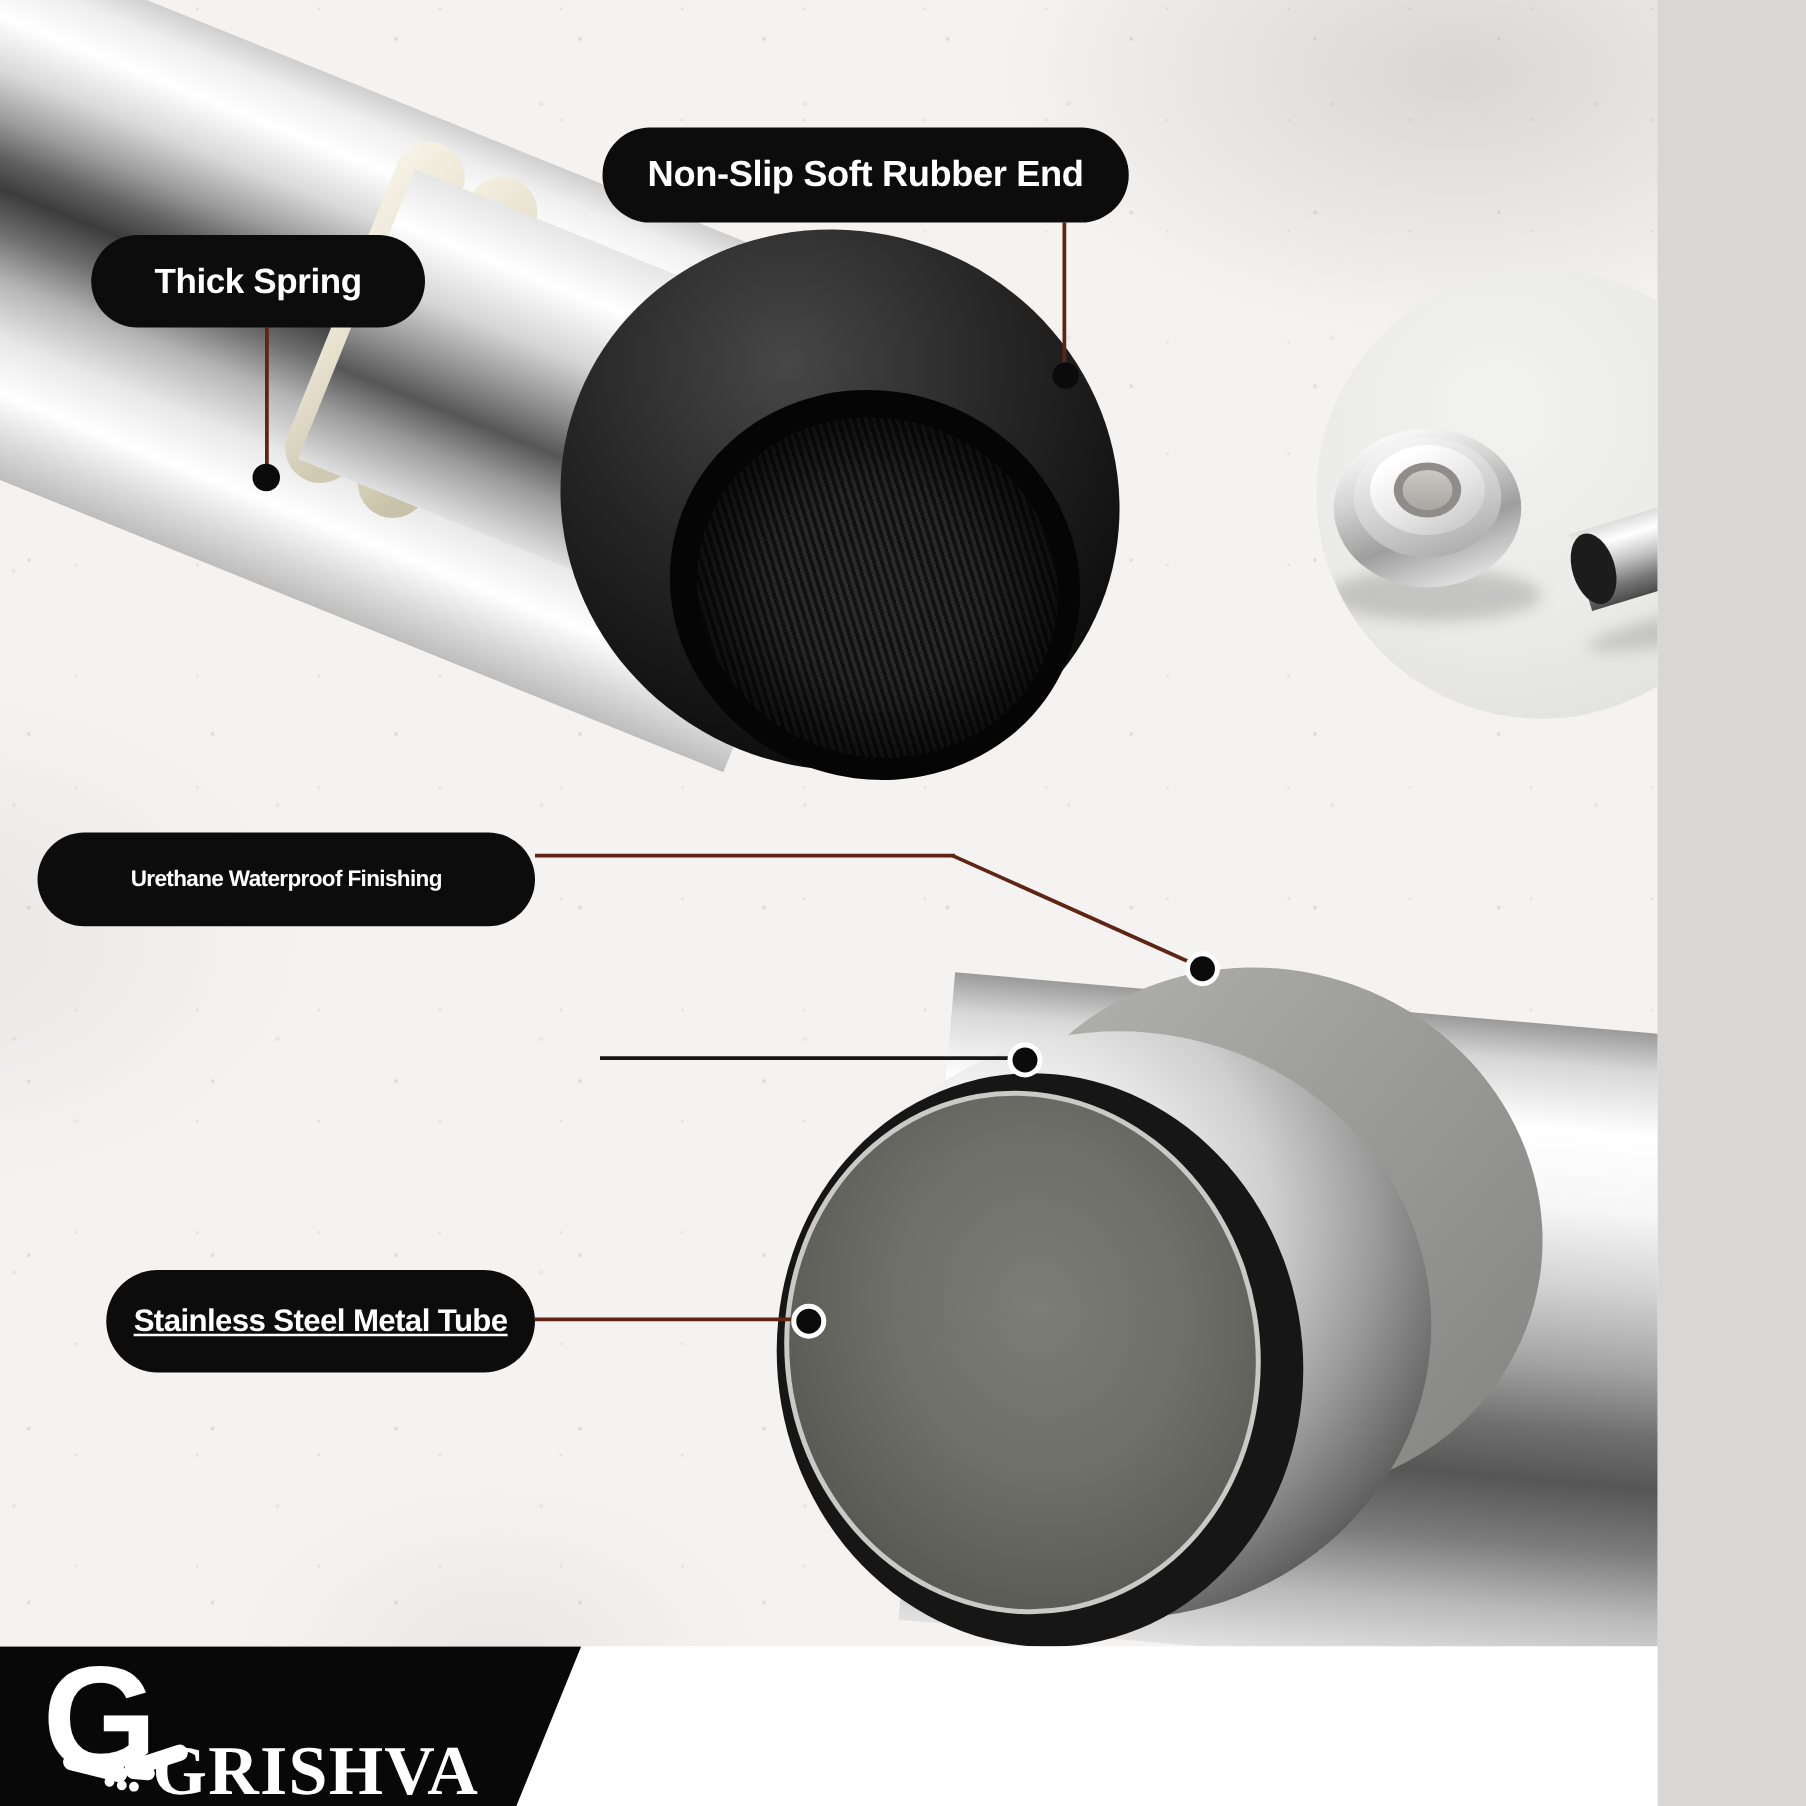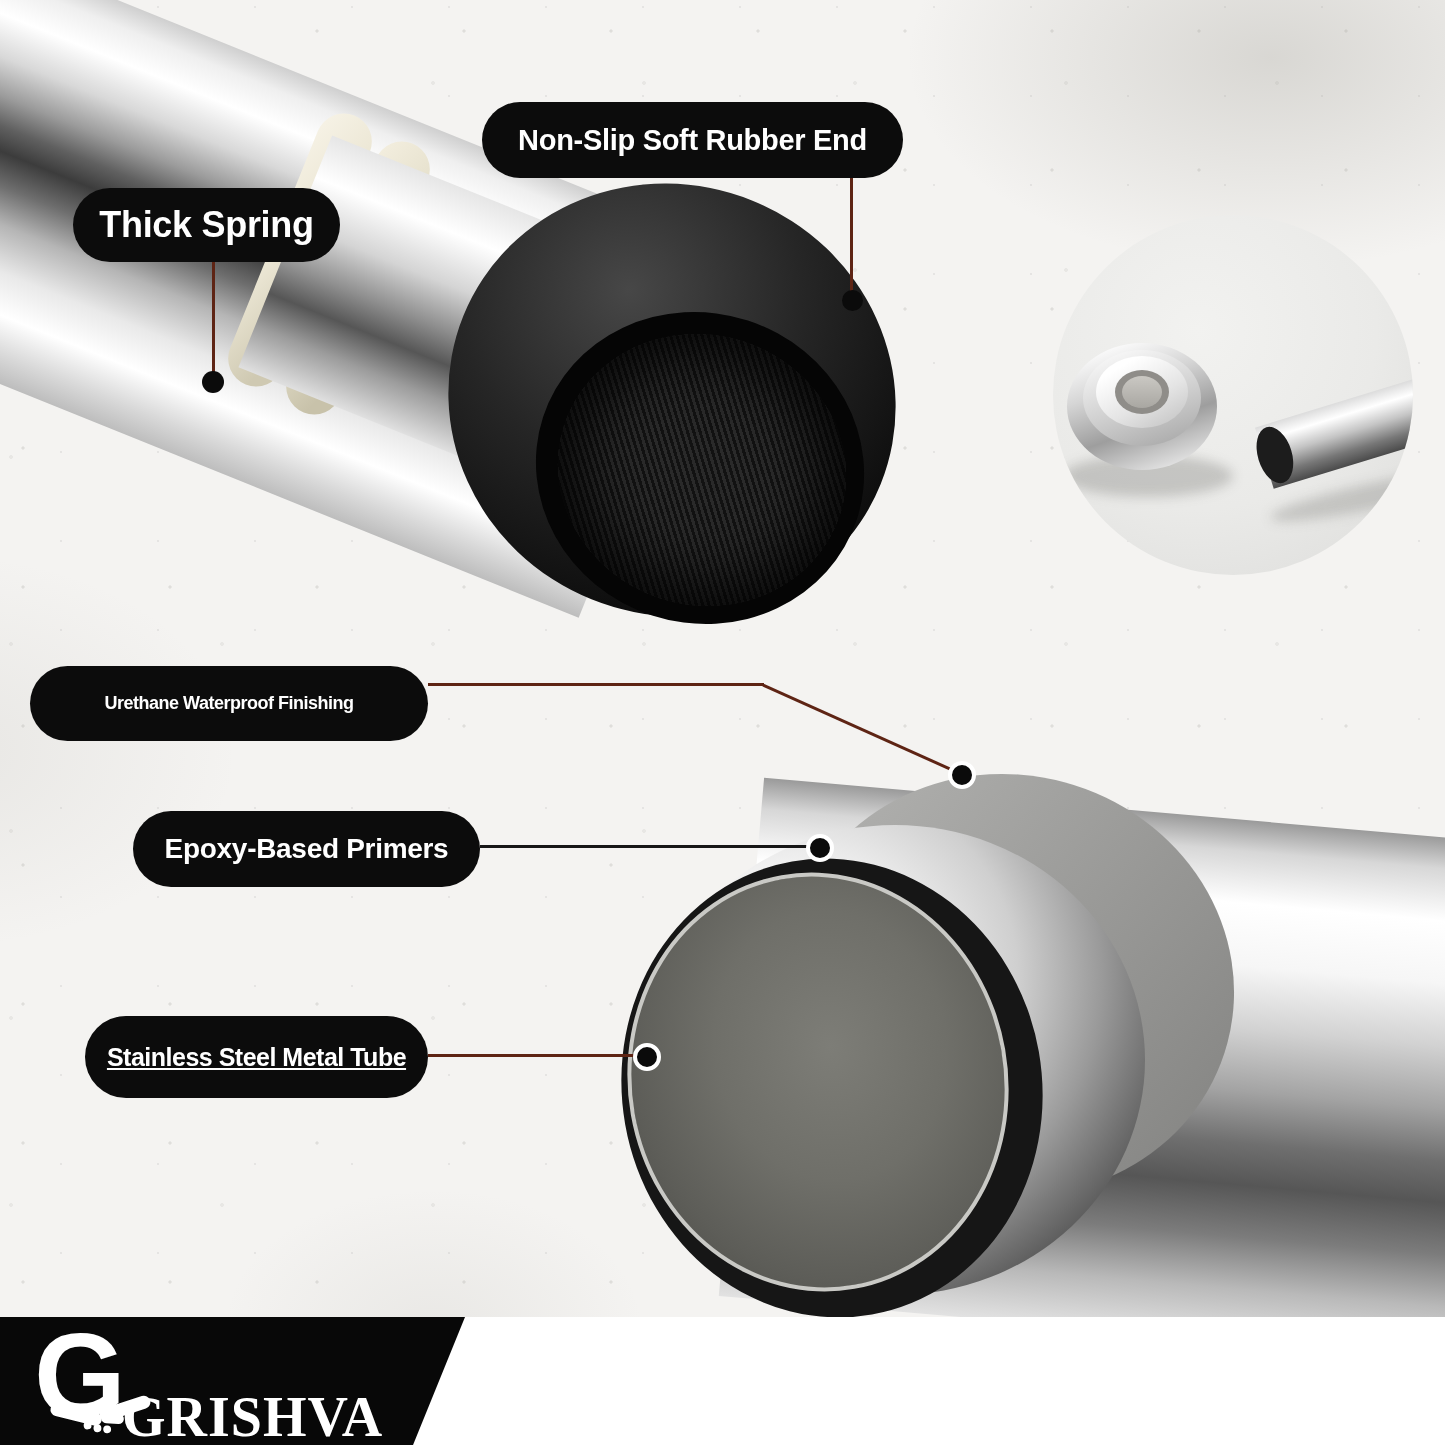--- a/index.html
+++ b/index.html
@@ -1,17 +1,17 @@
 <!DOCTYPE html>
 <html><head>
 <meta charset="utf-8">
 <style>
   html,body{margin:0;padding:0;background:#d8d7d4;}
   #canvas{
-    position:relative;width:1445px;height:1445px;overflow:hidden;
+    position:relative;width:1326px;height:1445px;overflow:hidden;
     font-family:"Liberation Sans",sans-serif;
     background-color:#f4f3f1;
     background-image:
       radial-gradient(ellipse 520px 300px at 88% 4%, rgba(158,156,148,.32), transparent 70%),
       radial-gradient(ellipse 420px 280px at -4% 52%, rgba(168,166,158,.16), transparent 70%),
       radial-gradient(ellipse 300px 200px at 30% 92%, rgba(168,166,158,.14), transparent 70%),
       radial-gradient(circle at 23px 31px, rgba(110,110,104,.16) 1.3px, transparent 1.9px),
       radial-gradient(circle at 61px 7px,  rgba(110,110,104,.11) 1px,  transparent 1.5px),
       radial-gradient(circle at 11px 83px, rgba(110,110,104,.09) 1.6px, transparent 2.2px);
     background-size:auto,auto,auto,147px 139px,97px 89px,211px 187px;
@@ -115,23 +115,22 @@
   <div class="lead dark" style="left:480px;top:845px;width:340px;height:3px;"></div>
   <div class="lead" style="left:428px;top:1054px;width:220px;height:3px;"></div>
 
   <div class="dot" style="left:842px;top:290px;width:21px;height:21px;"></div>
   <div class="dot" style="left:202px;top:371px;width:22px;height:22px;"></div>
   <div class="dot ring" style="left:948px;top:761px;width:20px;height:20px;"></div>
   <div class="dot ring" style="left:806px;top:834px;width:20px;height:20px;"></div>
   <div class="dot ring" style="left:633px;top:1043px;width:20px;height:20px;"></div>
 
   <div class="pill" style="left:482px;top:102px;width:421px;height:76px;font-size:29px;">Non-Slip Soft Rubber End</div>
-  <div class="pill" style="left:73px;top:188px;width:267px;height:74px;font-size:36px;">Thick Spring</div>
+  <div class="pill" style="left:73px;top:188px;width:267px;height:74px;font-size:28px;">Thick Spring</div>
   <div class="pill" style="left:30px;top:666px;width:398px;height:75px;font-size:18px;letter-spacing:-0.5px;">Urethane Waterproof Finishing</div>
-  <div class="pill" style="left:133px;top:811px;width:347px;height:76px;font-size:28px;">Epoxy-Based Primers</div>
   <div class="pill" style="left:85px;top:1016px;width:343px;height:82px;font-size:25px;letter-spacing:-0.5px;text-decoration:underline;">Stainless Steel Metal Tube</div>
 
   <div id="footer-bar">
     <div id="footer-black">
       <div id="logo-g">G</div>
       <svg id="handshake" width="105" height="44" viewBox="0 0 120 50">
         <g fill="#ffffff">
           <rect x="0" y="17" width="60" height="15" rx="7.5" transform="rotate(18 30 24)"></rect>
           <rect x="56" y="14" width="60" height="15" rx="7.5" transform="rotate(-14 86 21)"></rect>
           <circle cx="42" cy="38" r="4.5"></circle>

